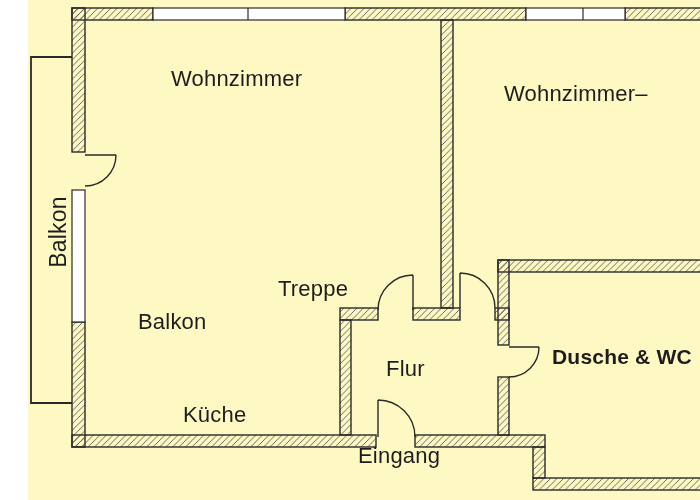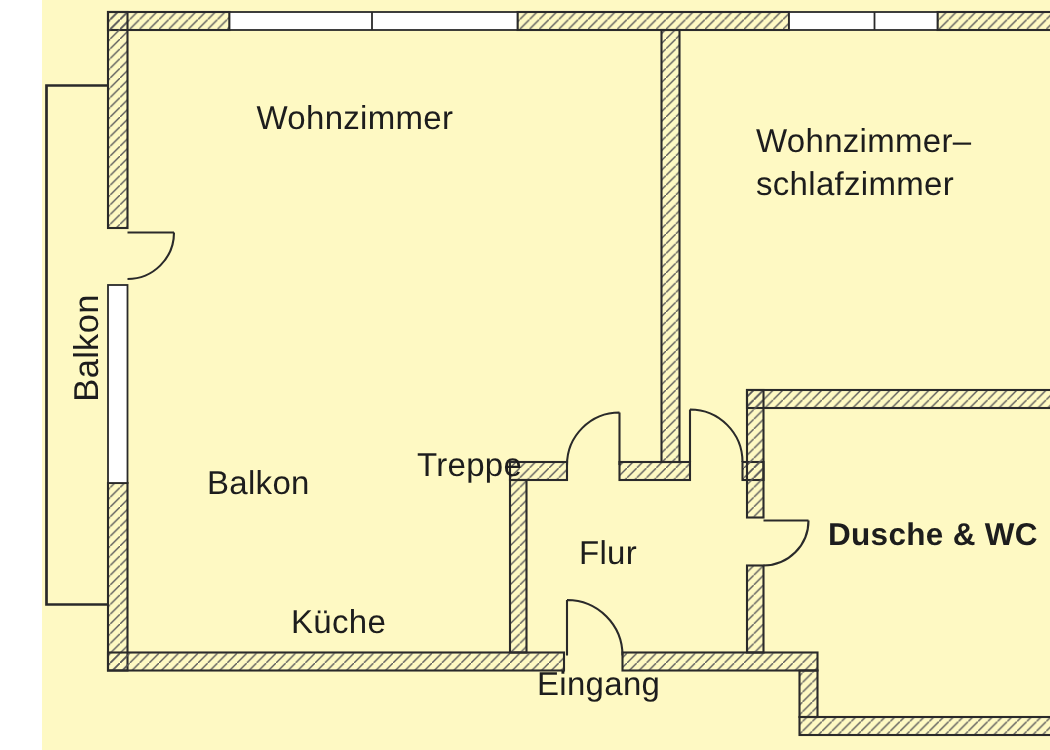--- a/index.html
+++ b/index.html
@@ -98,30 +98,29 @@
       <path d="M432,308 V273 M432,273 A35,35 0 0 1 467,308"></path>
       <path d="M481,347 H511 M511,347 A30,30 0 0 1 481,377"></path>
       <path d="M350,437 V400 M350,400 A37,37 0 0 1 387,437"></path>
     </g>
   </svg>
 
   <div class="label" style="left:143px; top:66px;">Wohnzimmer</div>
 
   <div class="label label--two-line" style="left:476px; top:79px;">
     <div>Wohnzimmer–</div>
-    <div>schlafzimmer</div>
   </div>
 
   <div class="label label--rotated">Balkon</div>
 
   <div class="label" style="left:110px; top:309px;">Balkon</div>
 
-  <div class="label" style="left:250px; top:297px;">Treppe</div>
+  <div class="label" style="left:250px; top:276px;">Treppe</div>
 
-  <div class="label" style="left:166px; top:402px;">Küche</div>
+  <div class="label" style="left:155px; top:402px;">Küche</div>
 
   <div class="label" style="left:358px; top:356px;">Flur</div>
 
   <div class="label" style="left:330px; top:443px;">Eingang</div>
 
   <div class="label label--small" style="left:524px; top:345px;font-weight:bold;">Dusche &amp; WC</div>
 
 </div>
 
 </body></html>

